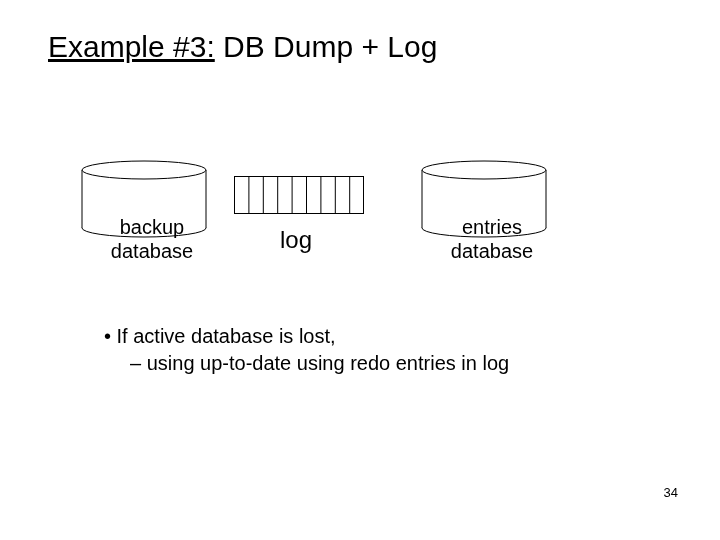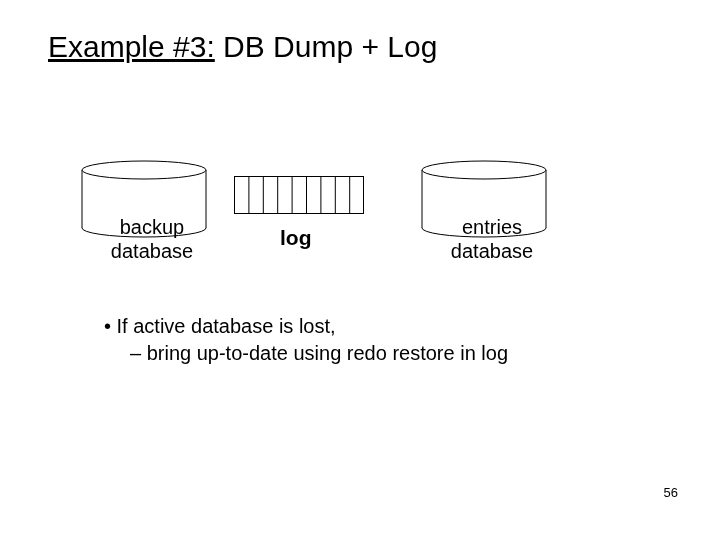--- a/index.html
+++ b/index.html
@@ -61,27 +61,26 @@
     width: 130px;
     height: 38px;
   }
   .log-box svg {
     display: block;
   }
   .log-label {
     position: absolute;
     left: 200px;
     top: 66px;
-    font-size: 21px;
-    font-weight: bold;
+    font-size: 24px;
   }
   .bullets {
     position: absolute;
     left: 104px;
-    top: 313px;
+    top: 323px;
     font-size: 20px;
     line-height: 1.35;
   }
   .bullets .l1::before {
     content: "• ";
   }
   .bullets .l2 {
     padding-left: 26px;
   }
   .bullets .l2::before {
@@ -145,18 +144,18 @@
       <div class="label">
         <span>entries</span><br>
         <span>database</span>
       </div>
     </div>
 
   </div>
 
   <div class="bullets">
     <div class="l1"><span>If active database is lost,</span></div>
-    <div class="l2"><span>bring up-to-date using redo restore in log</span></div>
+    <div class="l2"><span>using up-to-date using redo entries in log</span></div>
   </div>
 
-  <div class="pagenum">56</div>
+  <div class="pagenum">34</div>
 
 </div>
 
 </body></html>

